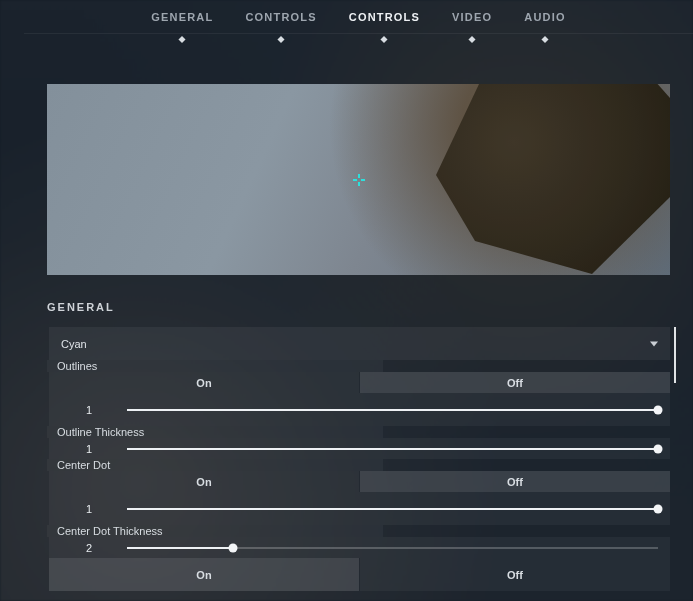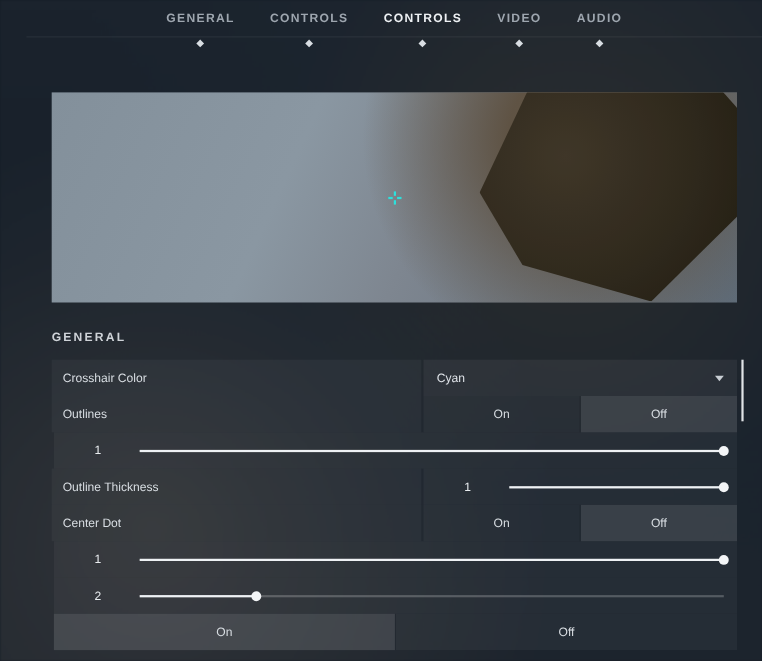--- a/index.html
+++ b/index.html
@@ -108,21 +108,21 @@
     width: 2px;
     height: 56px;
     background: #e0e3e6;
   }
 
   .row {
     display: flex;
     height: 33px;
     margin-bottom: 0;
   }
-  .row + .row { margin-top: 0; }
+  .row + .row { margin-top: 0; flex-direction: column; }
   .cell-label {
     width: 336px;
     background: rgba(255,255,255,0.04);
     display: flex;
     align-items: center;
     padding-left: 10px;
     font-size: 11px;
     color: #d8dde2;
   }
   .cell-control {
@@ -151,20 +151,21 @@
     border-left: 4px solid transparent;
     border-right: 4px solid transparent;
     border-top: 5px solid #c9ced4;
     transform: translateY(-50%);
   }
 
   
   .toggle {
     flex: 1;
     display: flex;
+    font-weight: bold;
   }
   .toggle .opt {
     flex: 1;
     display: flex;
     align-items: center;
     justify-content: center;
     font-size: 11px;
     color: #d8dde2;
     background: rgba(255,255,255,0.045);
     cursor: pointer;
@@ -237,21 +238,20 @@
         <div class="arm ch-right"></div>
       </div>
     </div>
 
     <div class="section-title">GENERAL</div>
 
     <div class="settings">
       <div class="scroll-indicator"></div>
 
       <div class="row">
-        <div class="cell-label">Crosshair Color</div>
         <div class="cell-control">
           <div class="dropdown">
             <span>Cyan</span>
             <span class="chev"></span>
           </div>
         </div>
       </div>
 
       <div class="row">
         <div class="cell-label">Outlines</div>
@@ -304,20 +304,21 @@
             <div class="slider-val">1</div>
             <div class="slider-track">
               <div class="slider-fill" style="width: 100%;"></div>
               <div class="slider-thumb" style="left: 100%;"></div>
             </div>
           </div>
         </div>
       </div>
 
       <div class="row">
+        <div class="cell-label">Center Dot Thickness</div>
         <div class="cell-control">
           <div class="slider-wrap">
             <div class="slider-val">2</div>
             <div class="slider-track">
               <div class="slider-fill" style="width: 20%;"></div>
               <div class="slider-thumb" style="left: 20%;"></div>
             </div>
           </div>
         </div>
       </div>

